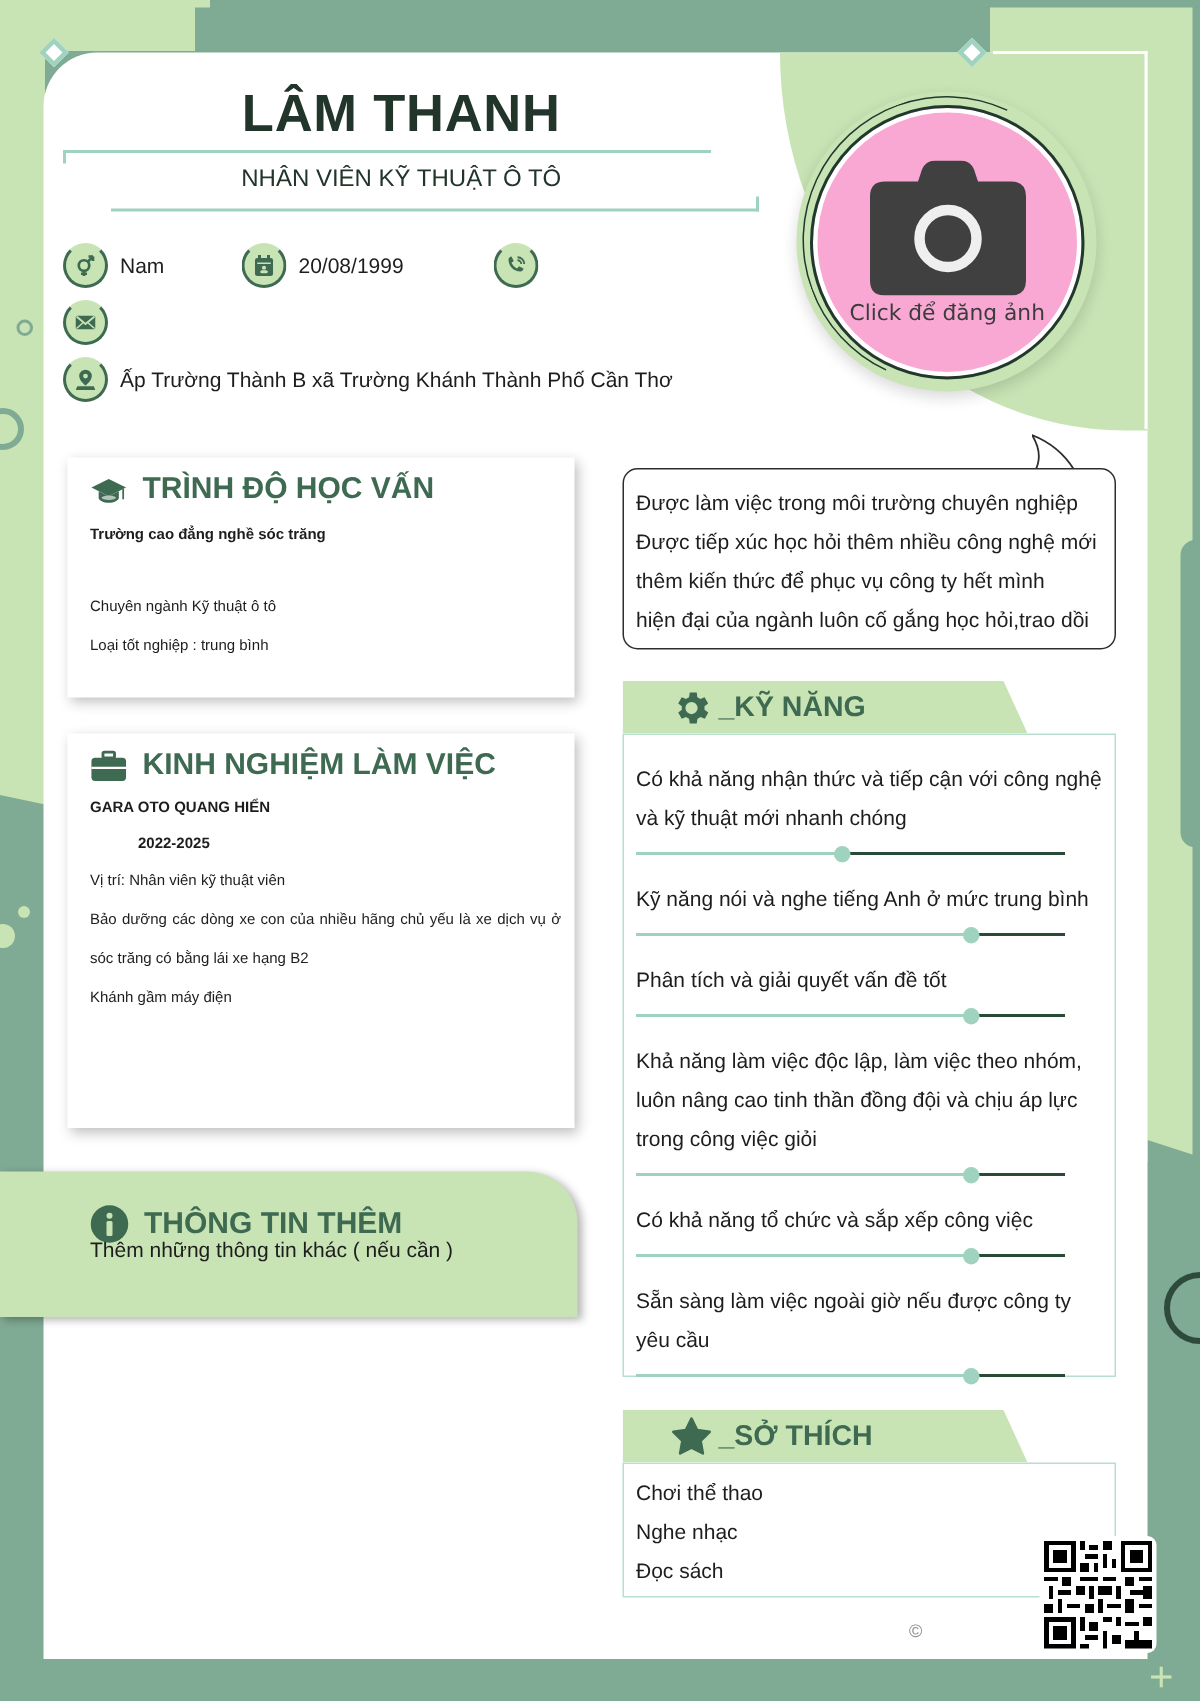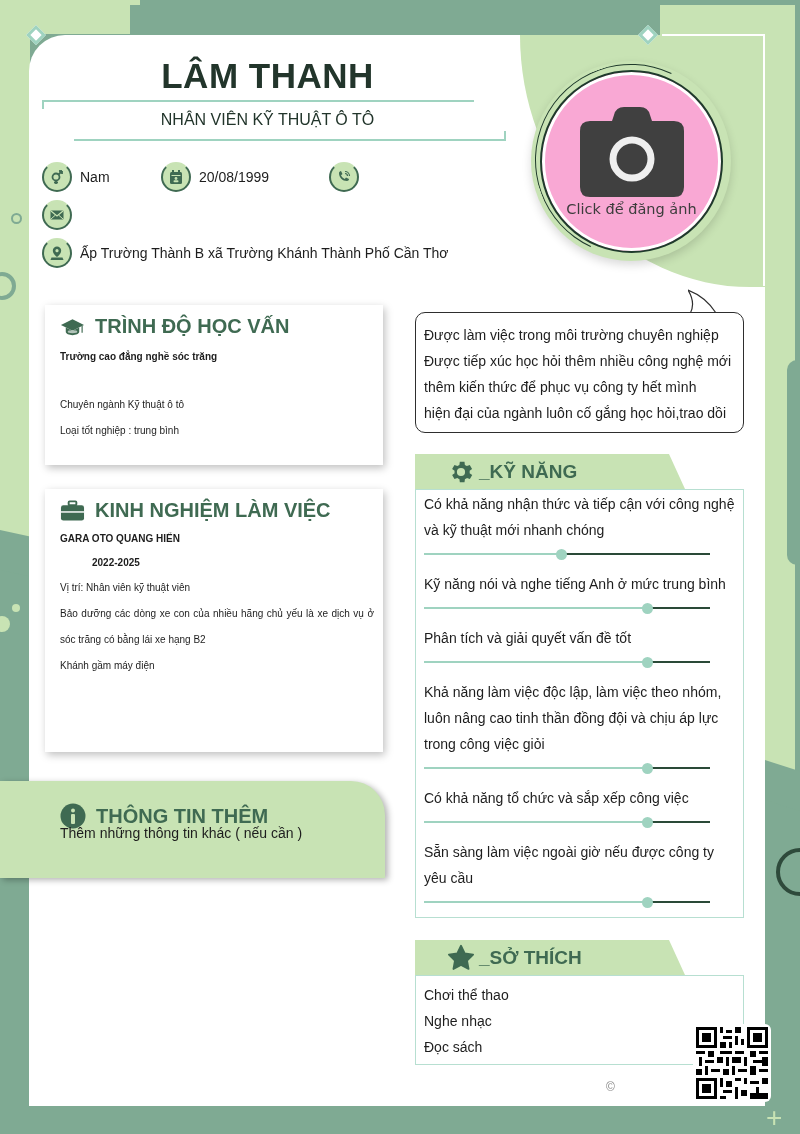--- a/index.html
+++ b/index.html
@@ -233,21 +233,21 @@
   <div>hiện đại của ngành luôn cố gắng học hỏi,trao dồi</div>
 </div>
 
 <div class="tab-bg" style="top:454px;"></div>
 <div class="tab" style="top:454px;">
   <svg viewBox="0 0 24 24">
       <path fill="#3f6a52" d="M19.4 13a7.5 7.5 0 0 0 0-2l2.1-1.6-2-3.5-2.5 1a7.3 7.3 0 0 0-1.7-1L15 3.2h-4l-.4 2.7a7.3 7.3 0 0 0-1.7 1l-2.5-1-2 3.5L6.5 11a7.5 7.5 0 0 0 0 2l-2.1 1.6 2 3.5 2.5-1c.5.4 1.1.8 1.7 1l.4 2.7h4l.4-2.7c.6-.2 1.2-.6 1.7-1l2.5 1 2-3.5zM12 15.5a3.5 3.5 0 1 1 0-7 3.5 3.5 0 0 1 0 7z"></path>
     </svg>
   <span>_KỸ NĂNG</span>
 </div>
-<div class="box" style="top:489px;height:429px;padding-top:1px;">
+<div class="box" style="top:489px;height:429px;padding-top:16px;">
   <div class="skill">
     <div class="skill-text">Có khả năng nhận thức và tiếp cận với công nghệ và kỹ thuật mới nhanh chóng</div>
     <div class="slider">
         <div class="full"></div>
         <div class="fill" style="width:48%;"></div>
         <div class="thumb" style="left:48%;"></div>
       </div>
   </div>
   <div class="skill" style="margin-top:2px;">
     <div class="skill-text">Kỹ năng nói và nghe tiếng Anh ở mức trung bình</div>

